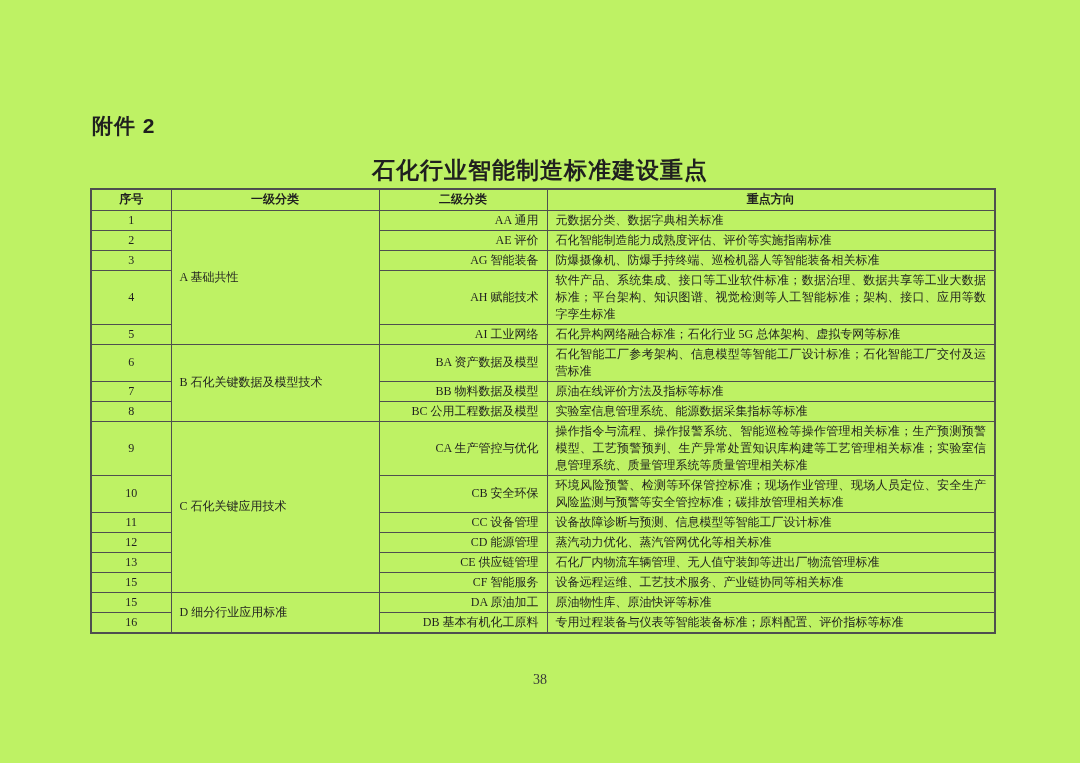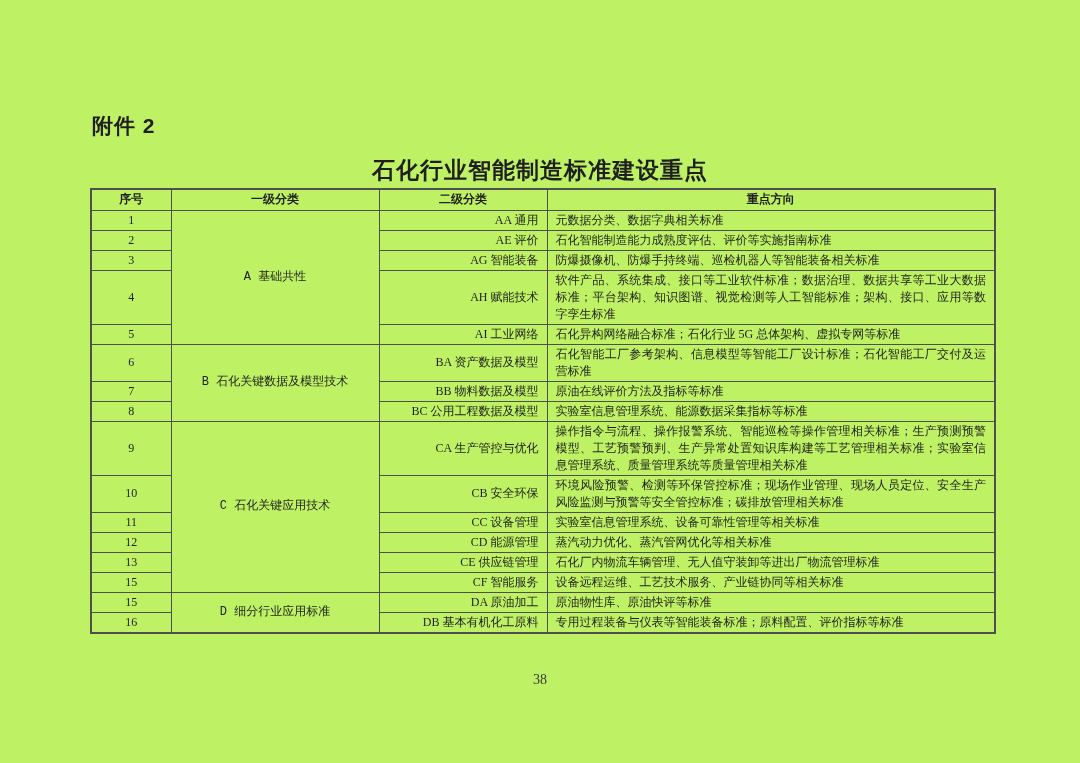--- a/index.html
+++ b/index.html
@@ -51,21 +51,21 @@
     overflow: hidden;
   }
   table.std-table { border: 2px solid #4f4f4f; }
   table.std-table th {
     font-weight: bold;
     text-align: center;
     height: 21px;
     padding: 1px 2px;
   }
   td.cell-no { text-align: center; }
-  td.cell-group { text-align: center; padding-left: 10px; font-family: Liberation Mono, monospace; }
+  td.cell-group { text-align: left; padding-left: 10px; }
   td.cell-level2 { text-align: right; padding-left: 10px; }
   td.cell-focus { text-align: justify; text-justify: inter-ideograph; }
   tr.row-single td { height: 19px; }
   .page-number {
     position: absolute;
     top: 672px;
     left: 0;
     width: 100%;
     text-align: center;
     font-size: 14px;
@@ -146,21 +146,21 @@
         <td class="cell-focus">操作指令与流程、操作报警系统、智能巡检等操作管理相关标准；生产预测预警模型、工艺预警预判、生产异常处置知识库构建等工艺管理相关标准；实验室信息管理系统、质量管理系统等质量管理相关标准</td>
       </tr>
       <tr>
         <td class="cell-no">10</td>
         <td class="cell-level2">CB 安全环保</td>
         <td class="cell-focus">环境风险预警、检测等环保管控标准；现场作业管理、现场人员定位、安全生产风险监测与预警等安全管控标准；碳排放管理相关标准</td>
       </tr>
       <tr class="row-single">
         <td class="cell-no">11</td>
         <td class="cell-level2">CC 设备管理</td>
-        <td class="cell-focus">实验室信息管理系统、设备可靠性管理等相关标准</td>
+        <td class="cell-focus">设备故障诊断与预测、信息模型等智能工厂设计标准</td>
       </tr>
       <tr class="row-single">
         <td class="cell-no">12</td>
         <td class="cell-level2">CD 能源管理</td>
         <td class="cell-focus">蒸汽动力优化、蒸汽管网优化等相关标准</td>
       </tr>
       <tr class="row-single">
         <td class="cell-no">13</td>
         <td class="cell-level2">CE 供应链管理</td>
         <td class="cell-focus">石化厂内物流车辆管理、无人值守装卸等进出厂物流管理标准</td>

